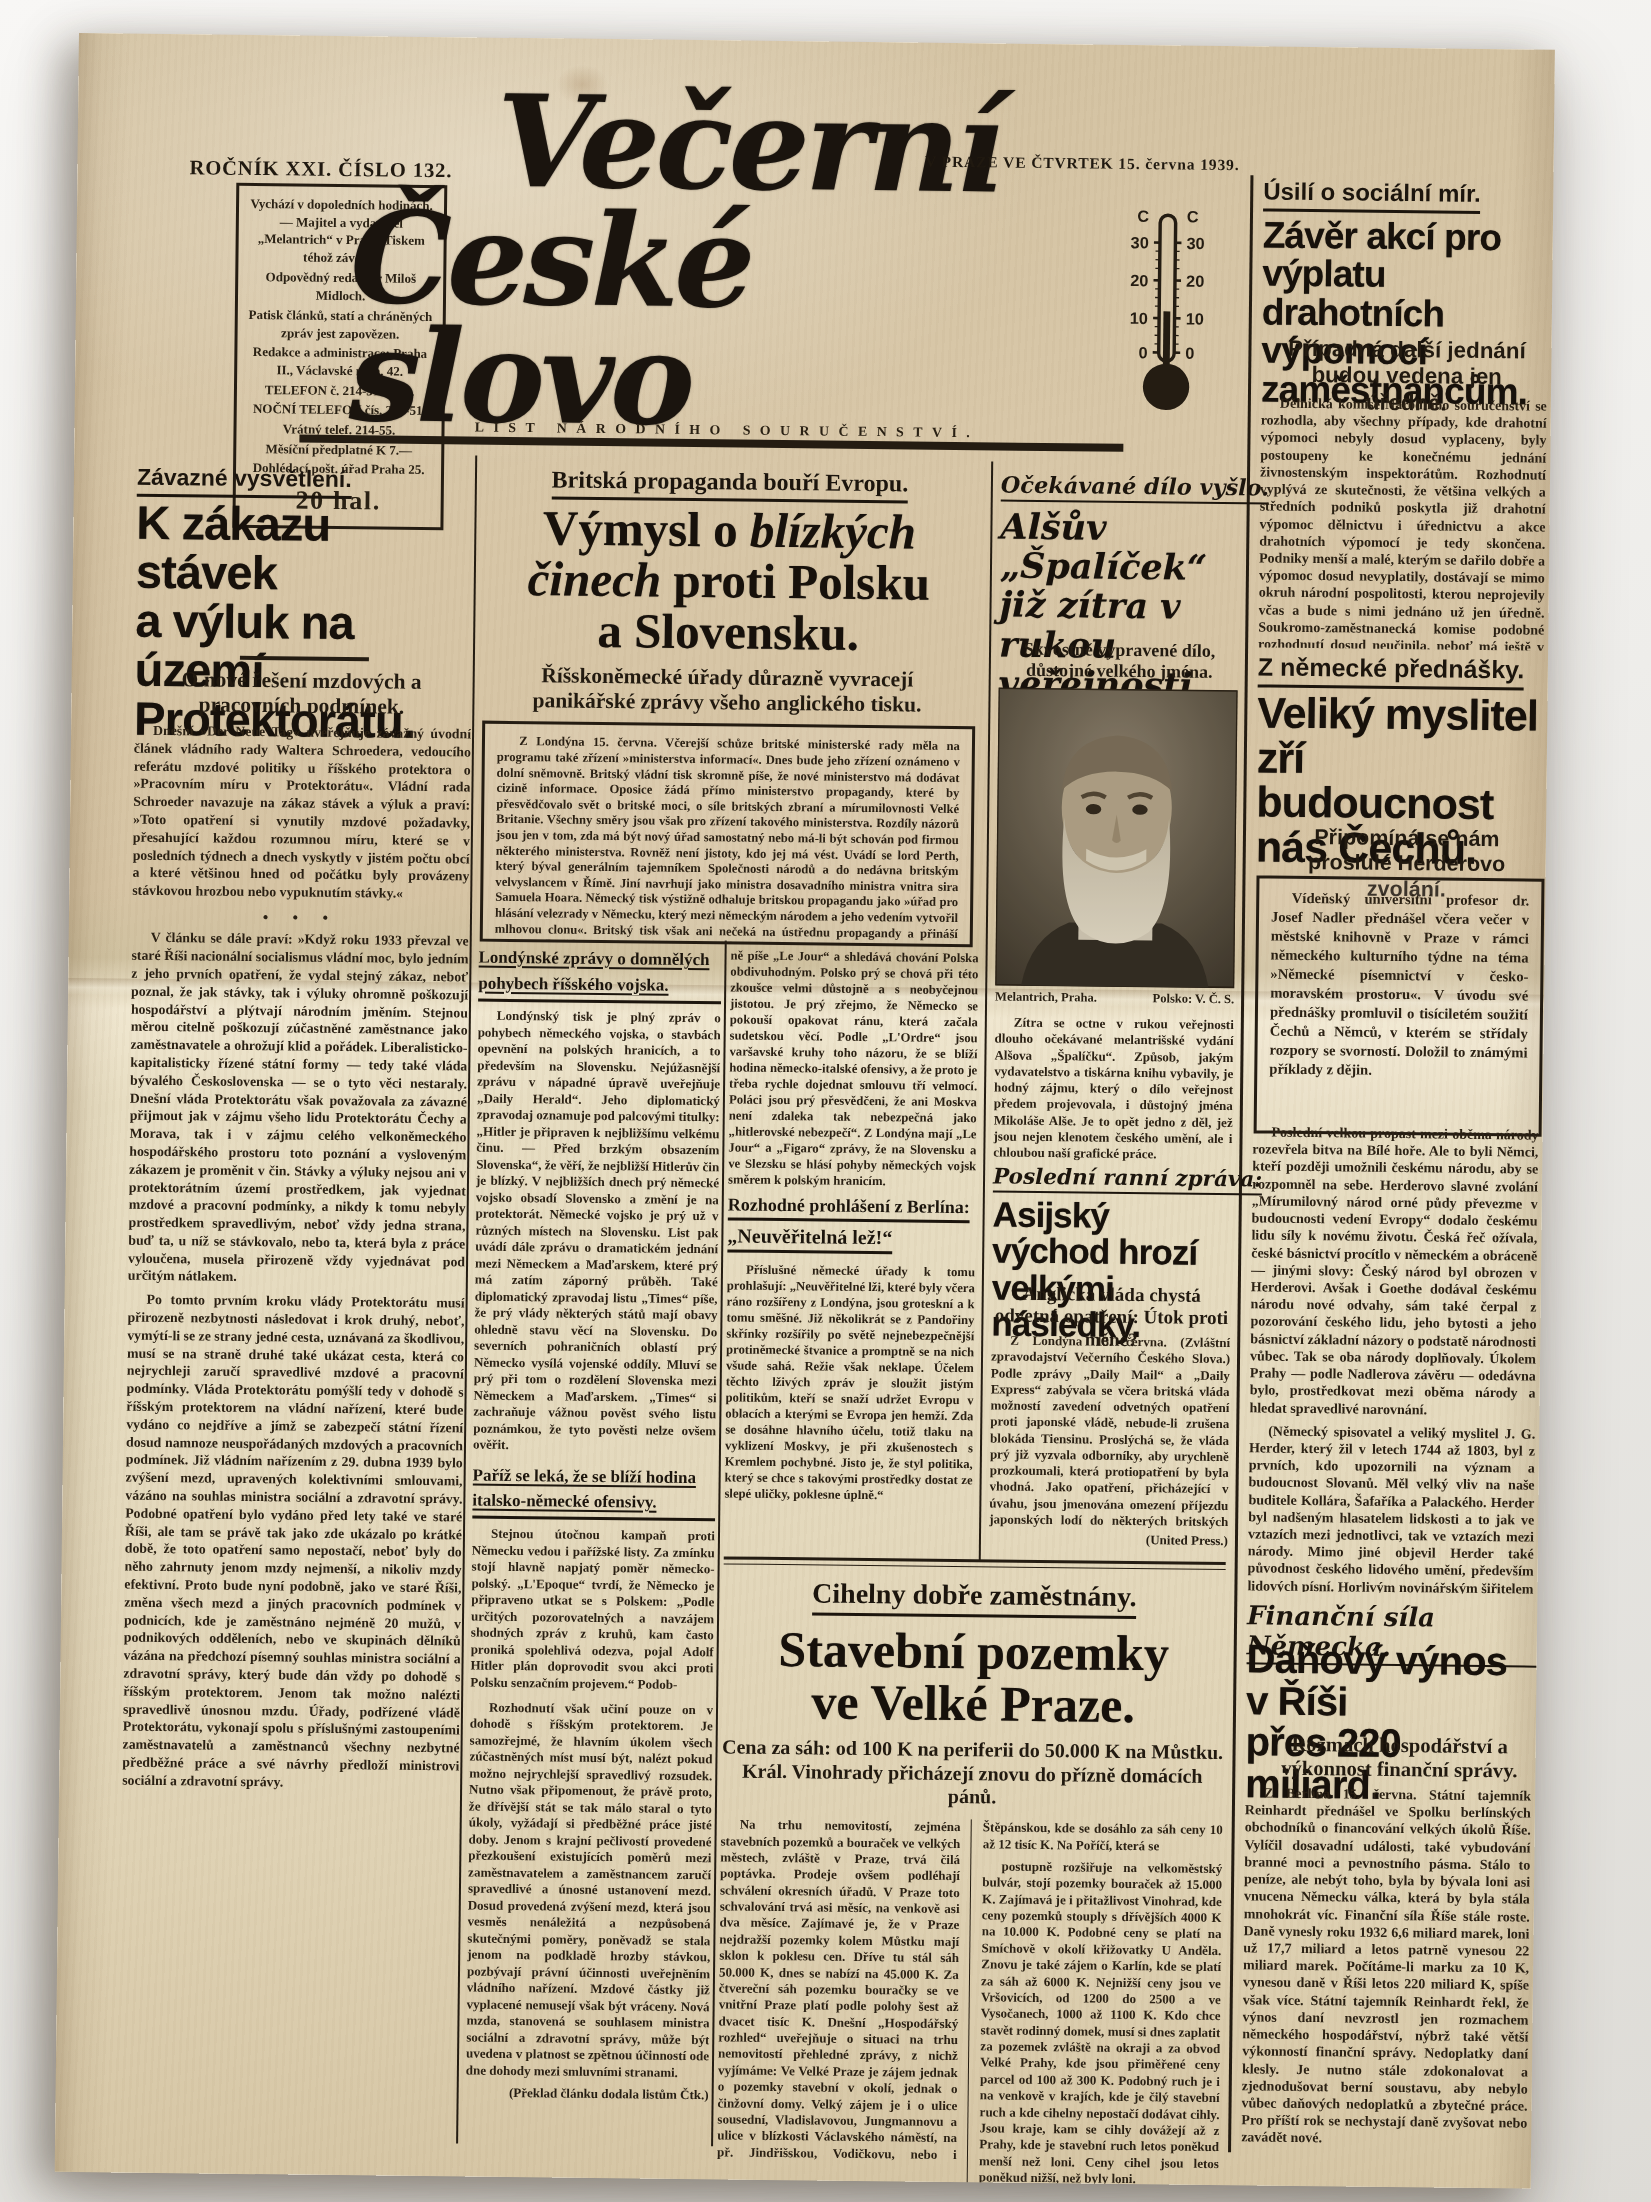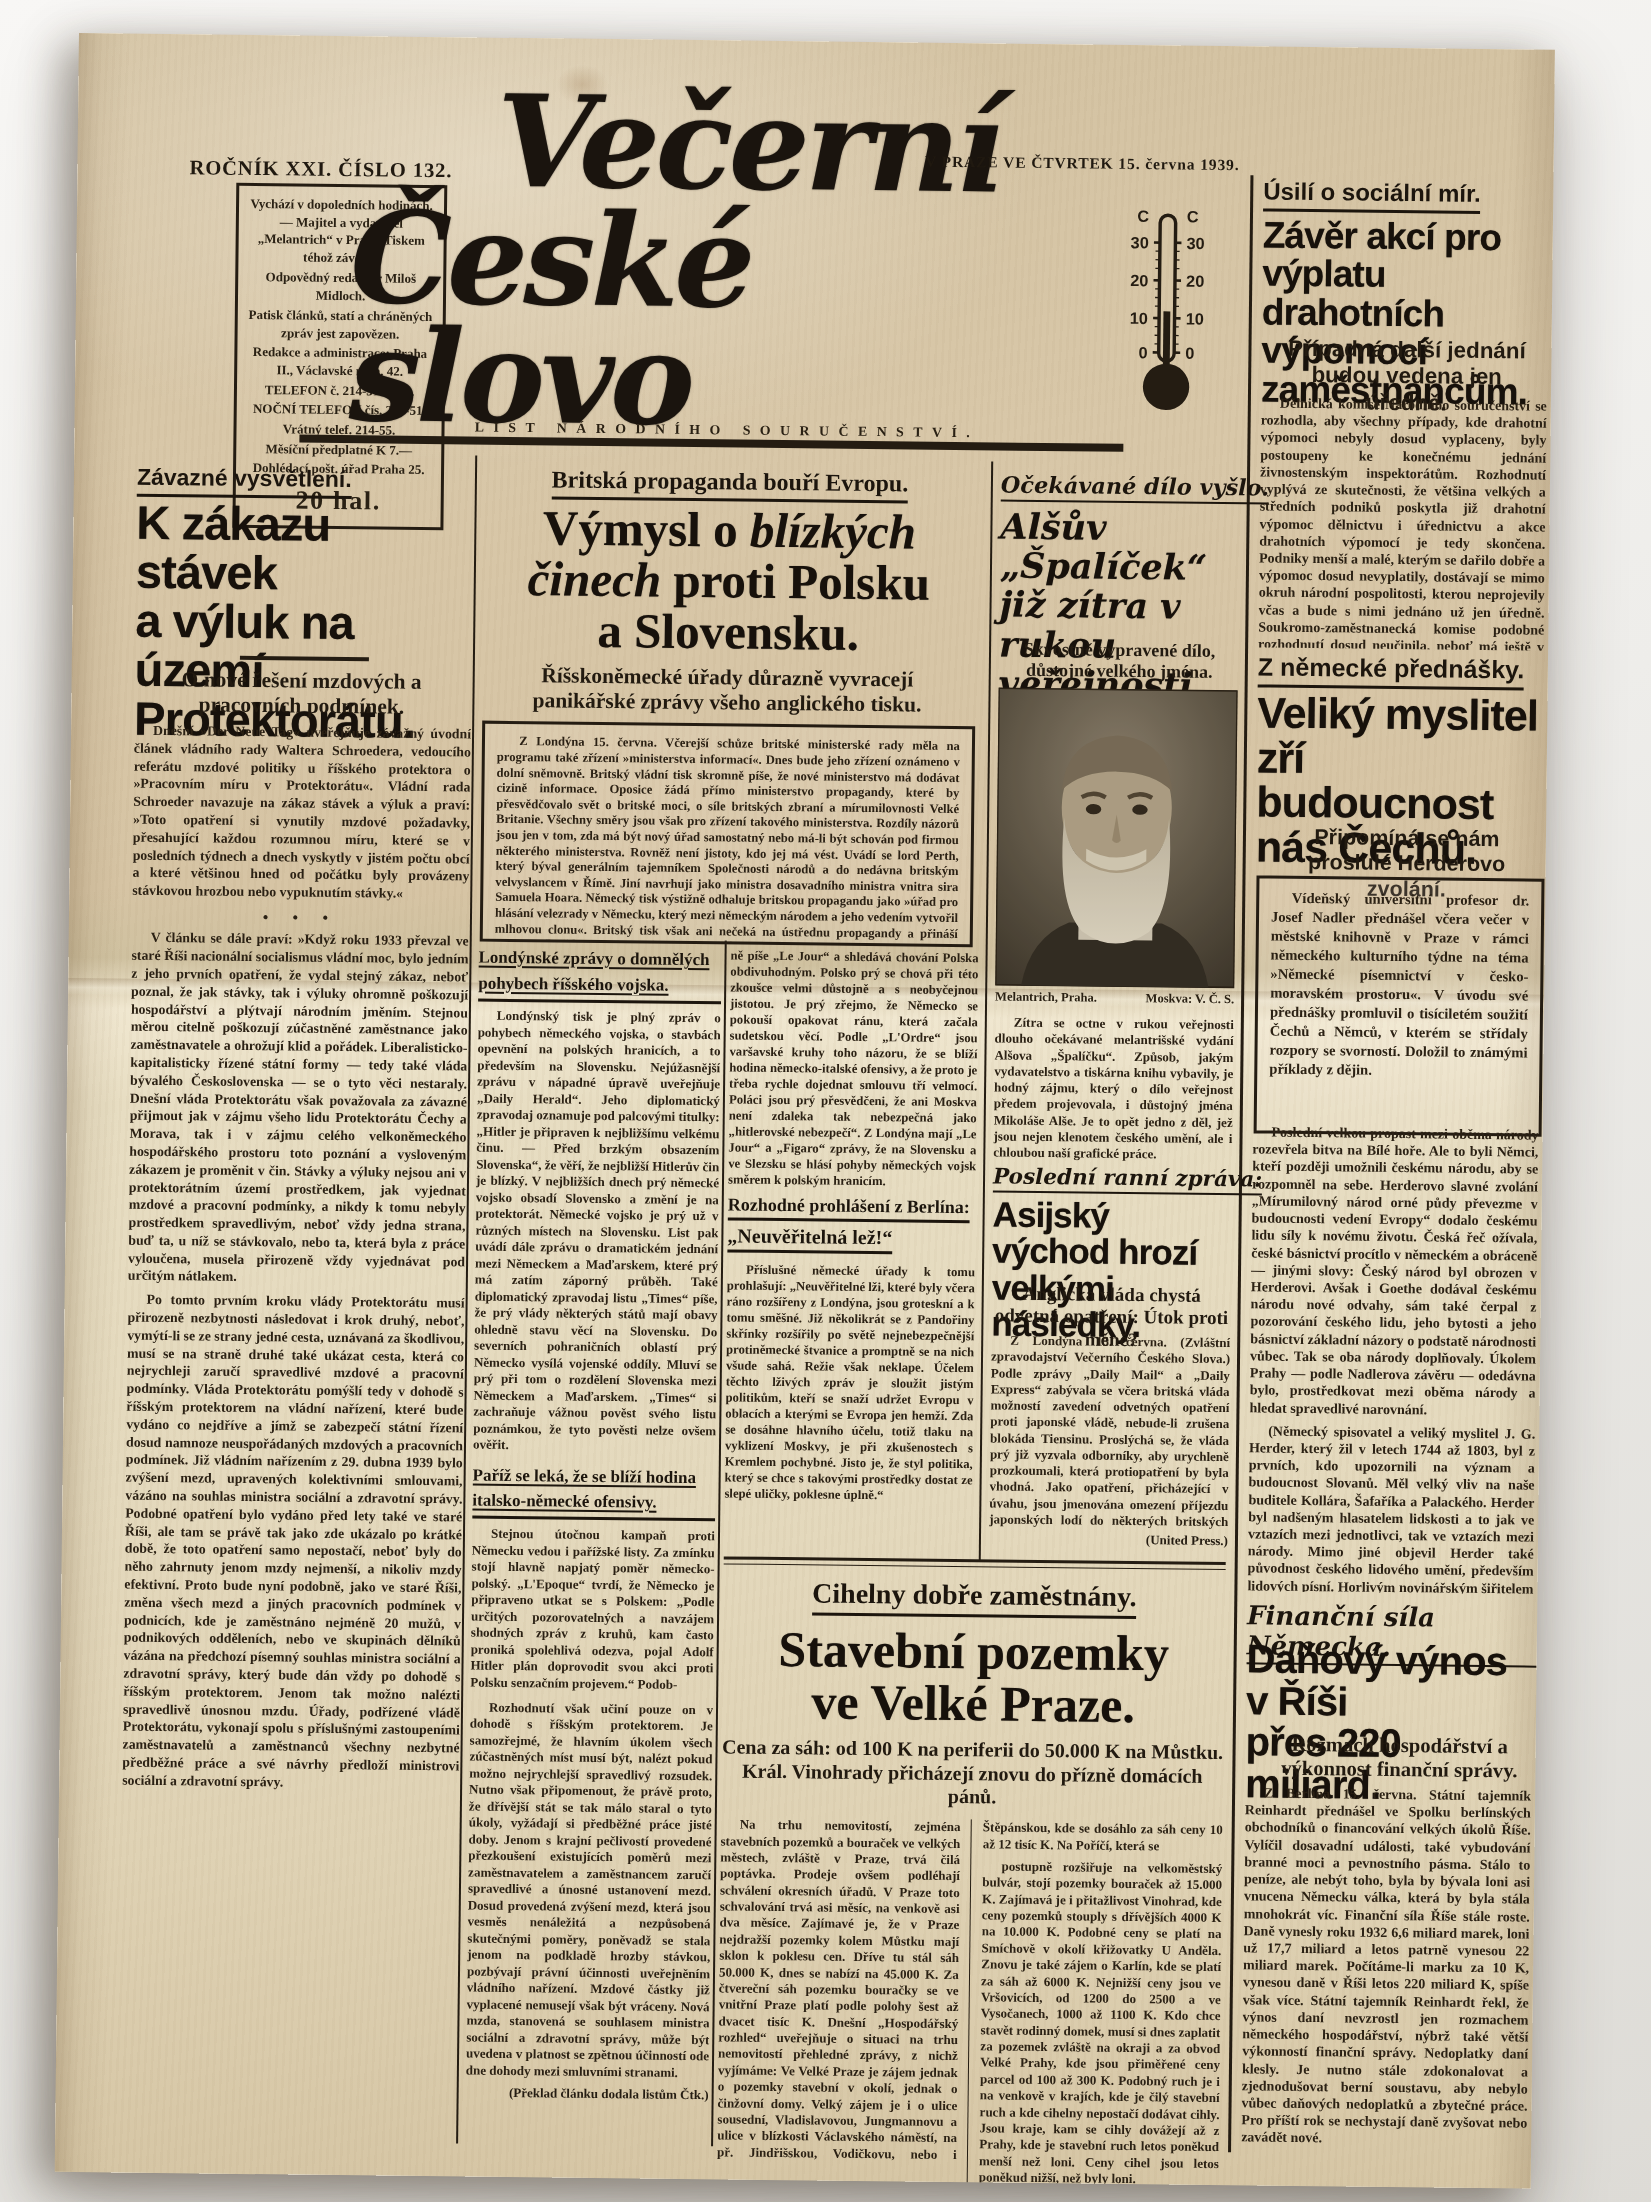--- a/index.html
+++ b/index.html
@@ -262,21 +262,21 @@
     <ellipse cx="112" cy="140" rx="9" ry="6" fill="#2c241a"></ellipse>
     <ellipse cx="166" cy="140" rx="9" ry="6" fill="#2c241a"></ellipse>
     <path d="M98 126 Q112 118 126 126" stroke="#4e4332" stroke-width="5" fill="none"></path>
     <path d="M152 126 Q166 118 180 126" stroke="#4e4332" stroke-width="5" fill="none"></path>
     <path d="M139 146 L134 176 Q139 182 144 176 Z" fill="#9c8d72"></path>
     <rect x="0" y="0" width="278" height="346" fill="#5b4a2e" opacity="0.12"></rect>
   </svg>
 
   <div class="abs caprow" style="left:927px;top:946px;width:239px;">
     <span>Melantrich, Praha.</span>
-    <span>Moskva: V. Č. S.</span>
+    <span>Polsko: V. Č. S.</span>
   </div>
   <div class="abs body clip" style="left:927px;top:971px;width:239px;height:145px;font-size:13px;line-height:1.25;">
     <p>Zítra se octne v rukou veřejnosti dlouho očekávané melantrišské vydání Alšova „Špalíčku“. Způsob, jakým vydavatelstvo a tiskárna knihu vybavily, je hodný zájmu, který o dílo veřejnost předem projevovala, i důstojný jména Mikoláše Alše. Je to opět jedno z děl, jež jsou nejen klenotem českého umění, ale i chloubou naší grafické práce.</p>
   </div>
   <div class="abs kick-ital" style="left:927px;top:1120px;font-size:21.5px;">
     <span>Poslední ranní zpráva:</span>
   </div>
   <div class="abs hl-sans" style="left:927px;top:1153px;width:241px;font-size:35px;">
     <div>Asijský východ hrozí</div>
     <div>velkými následky.</div>

